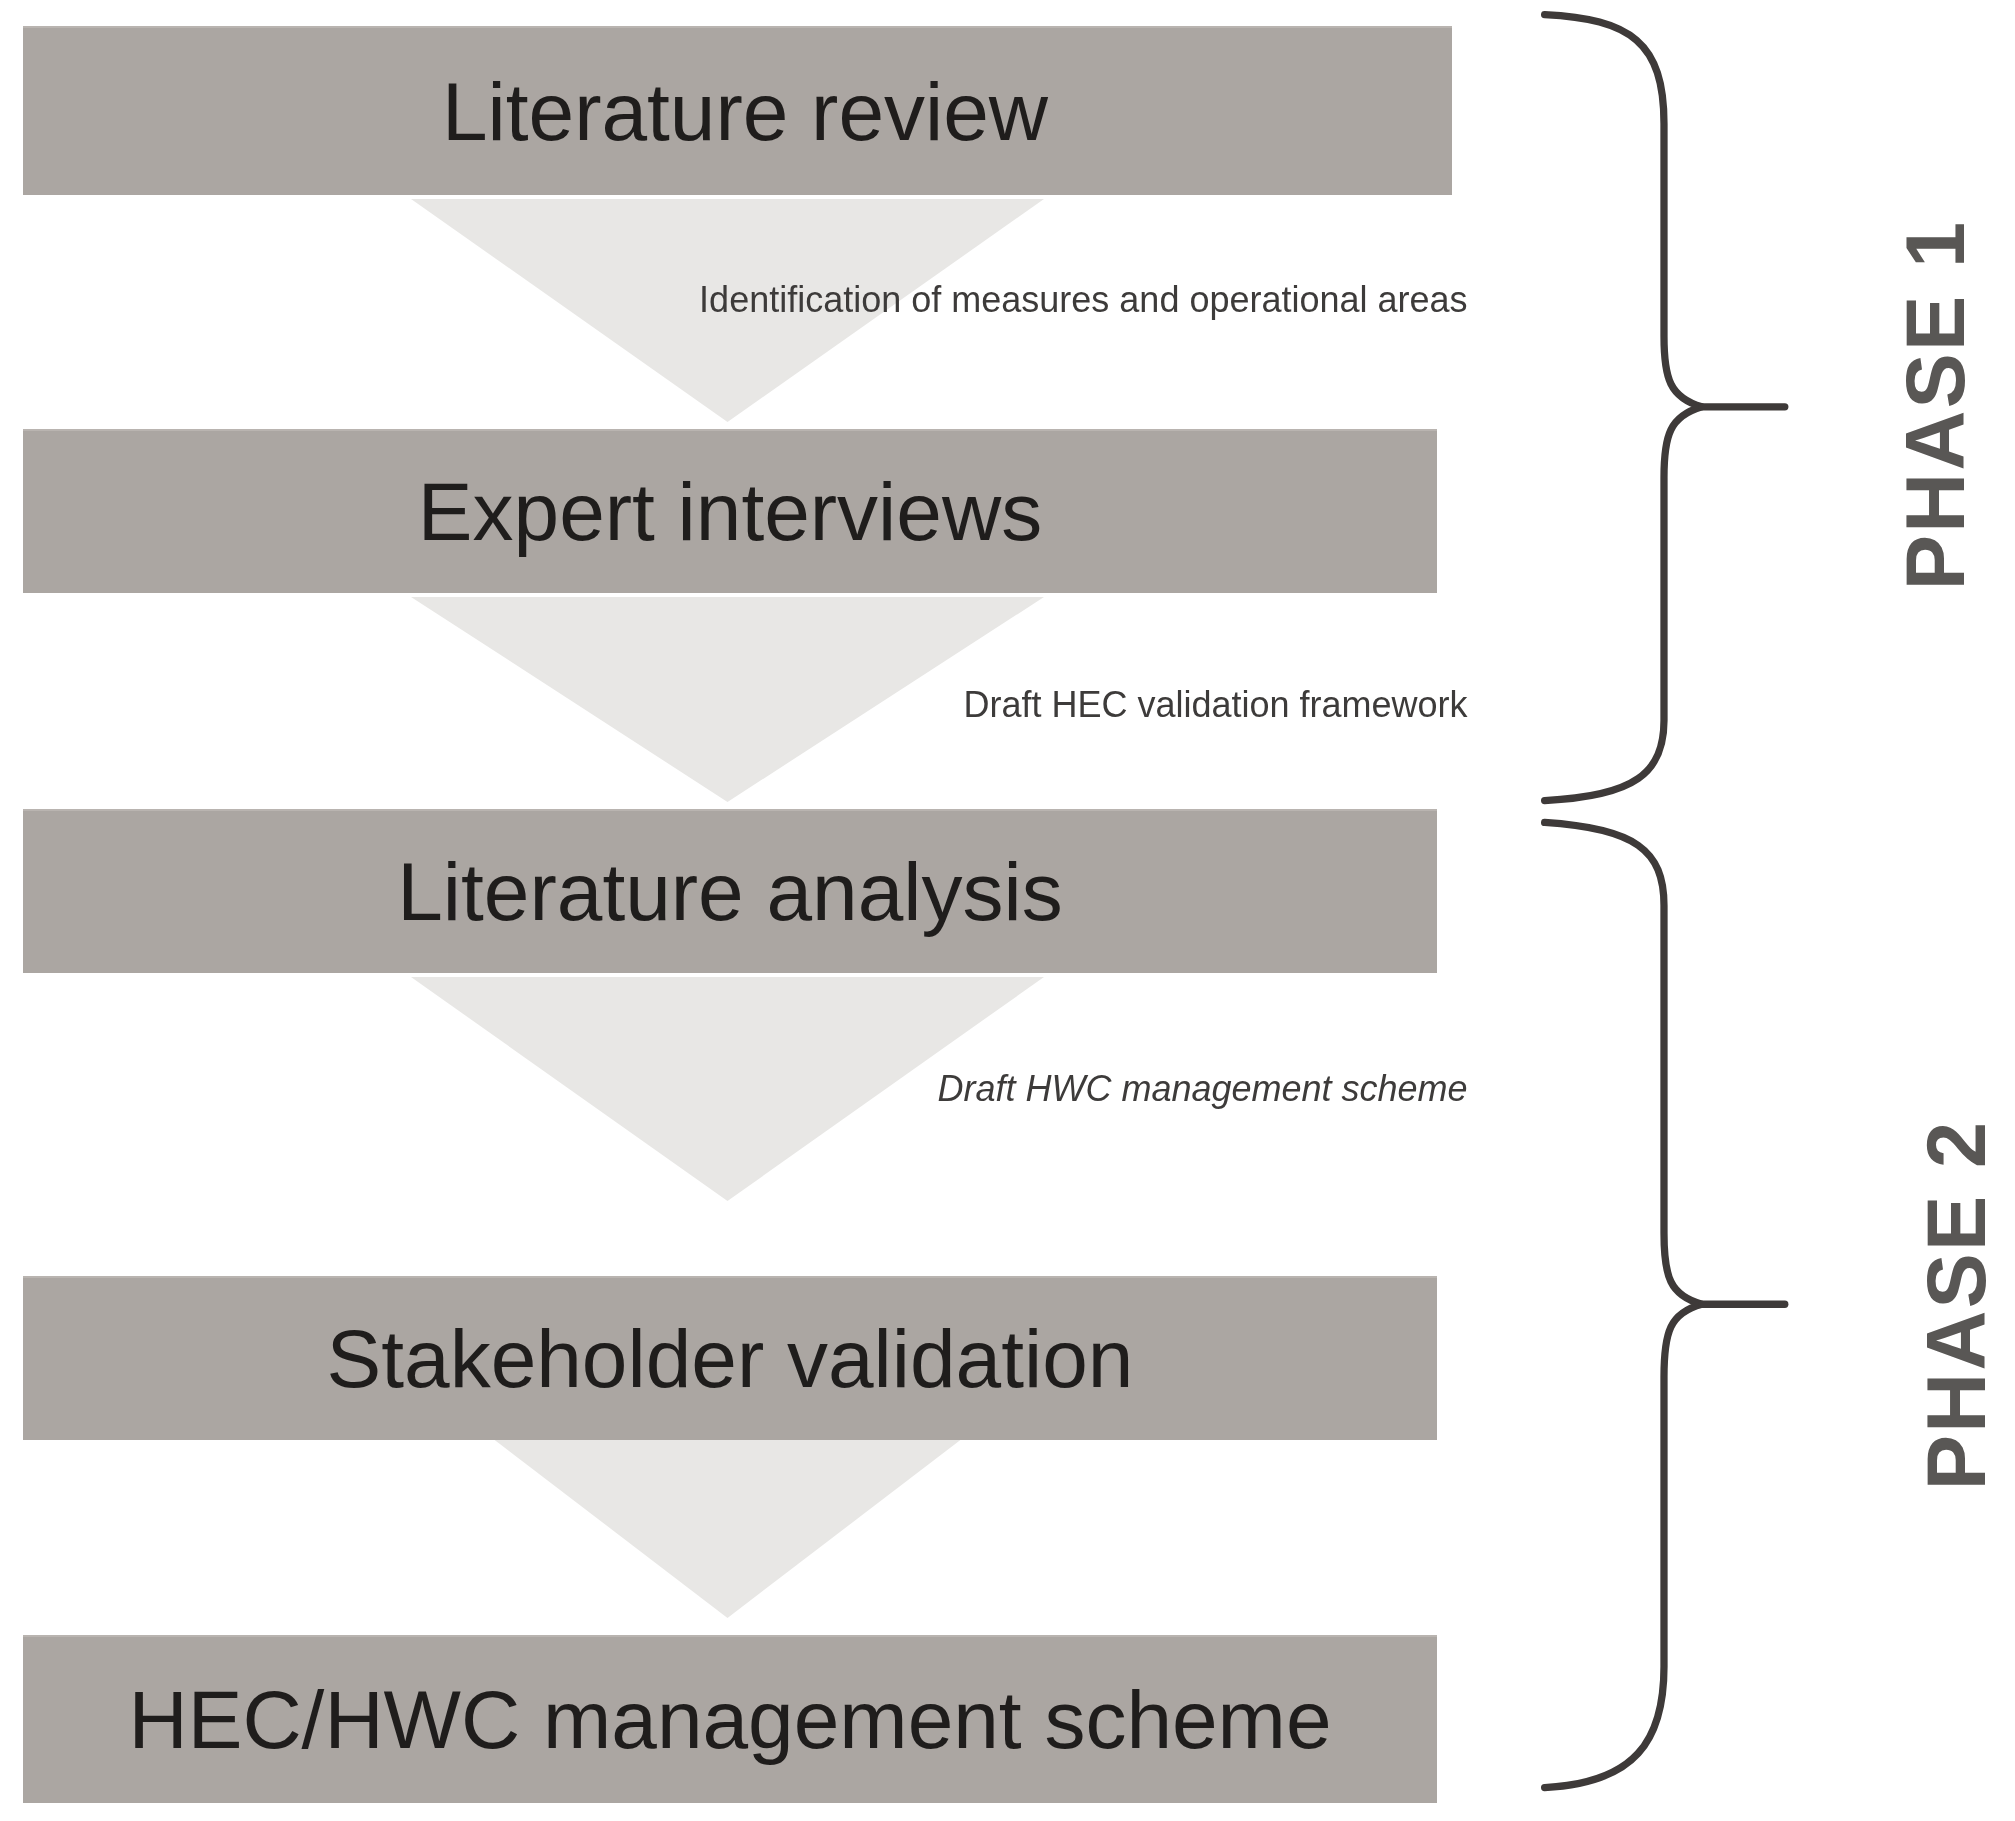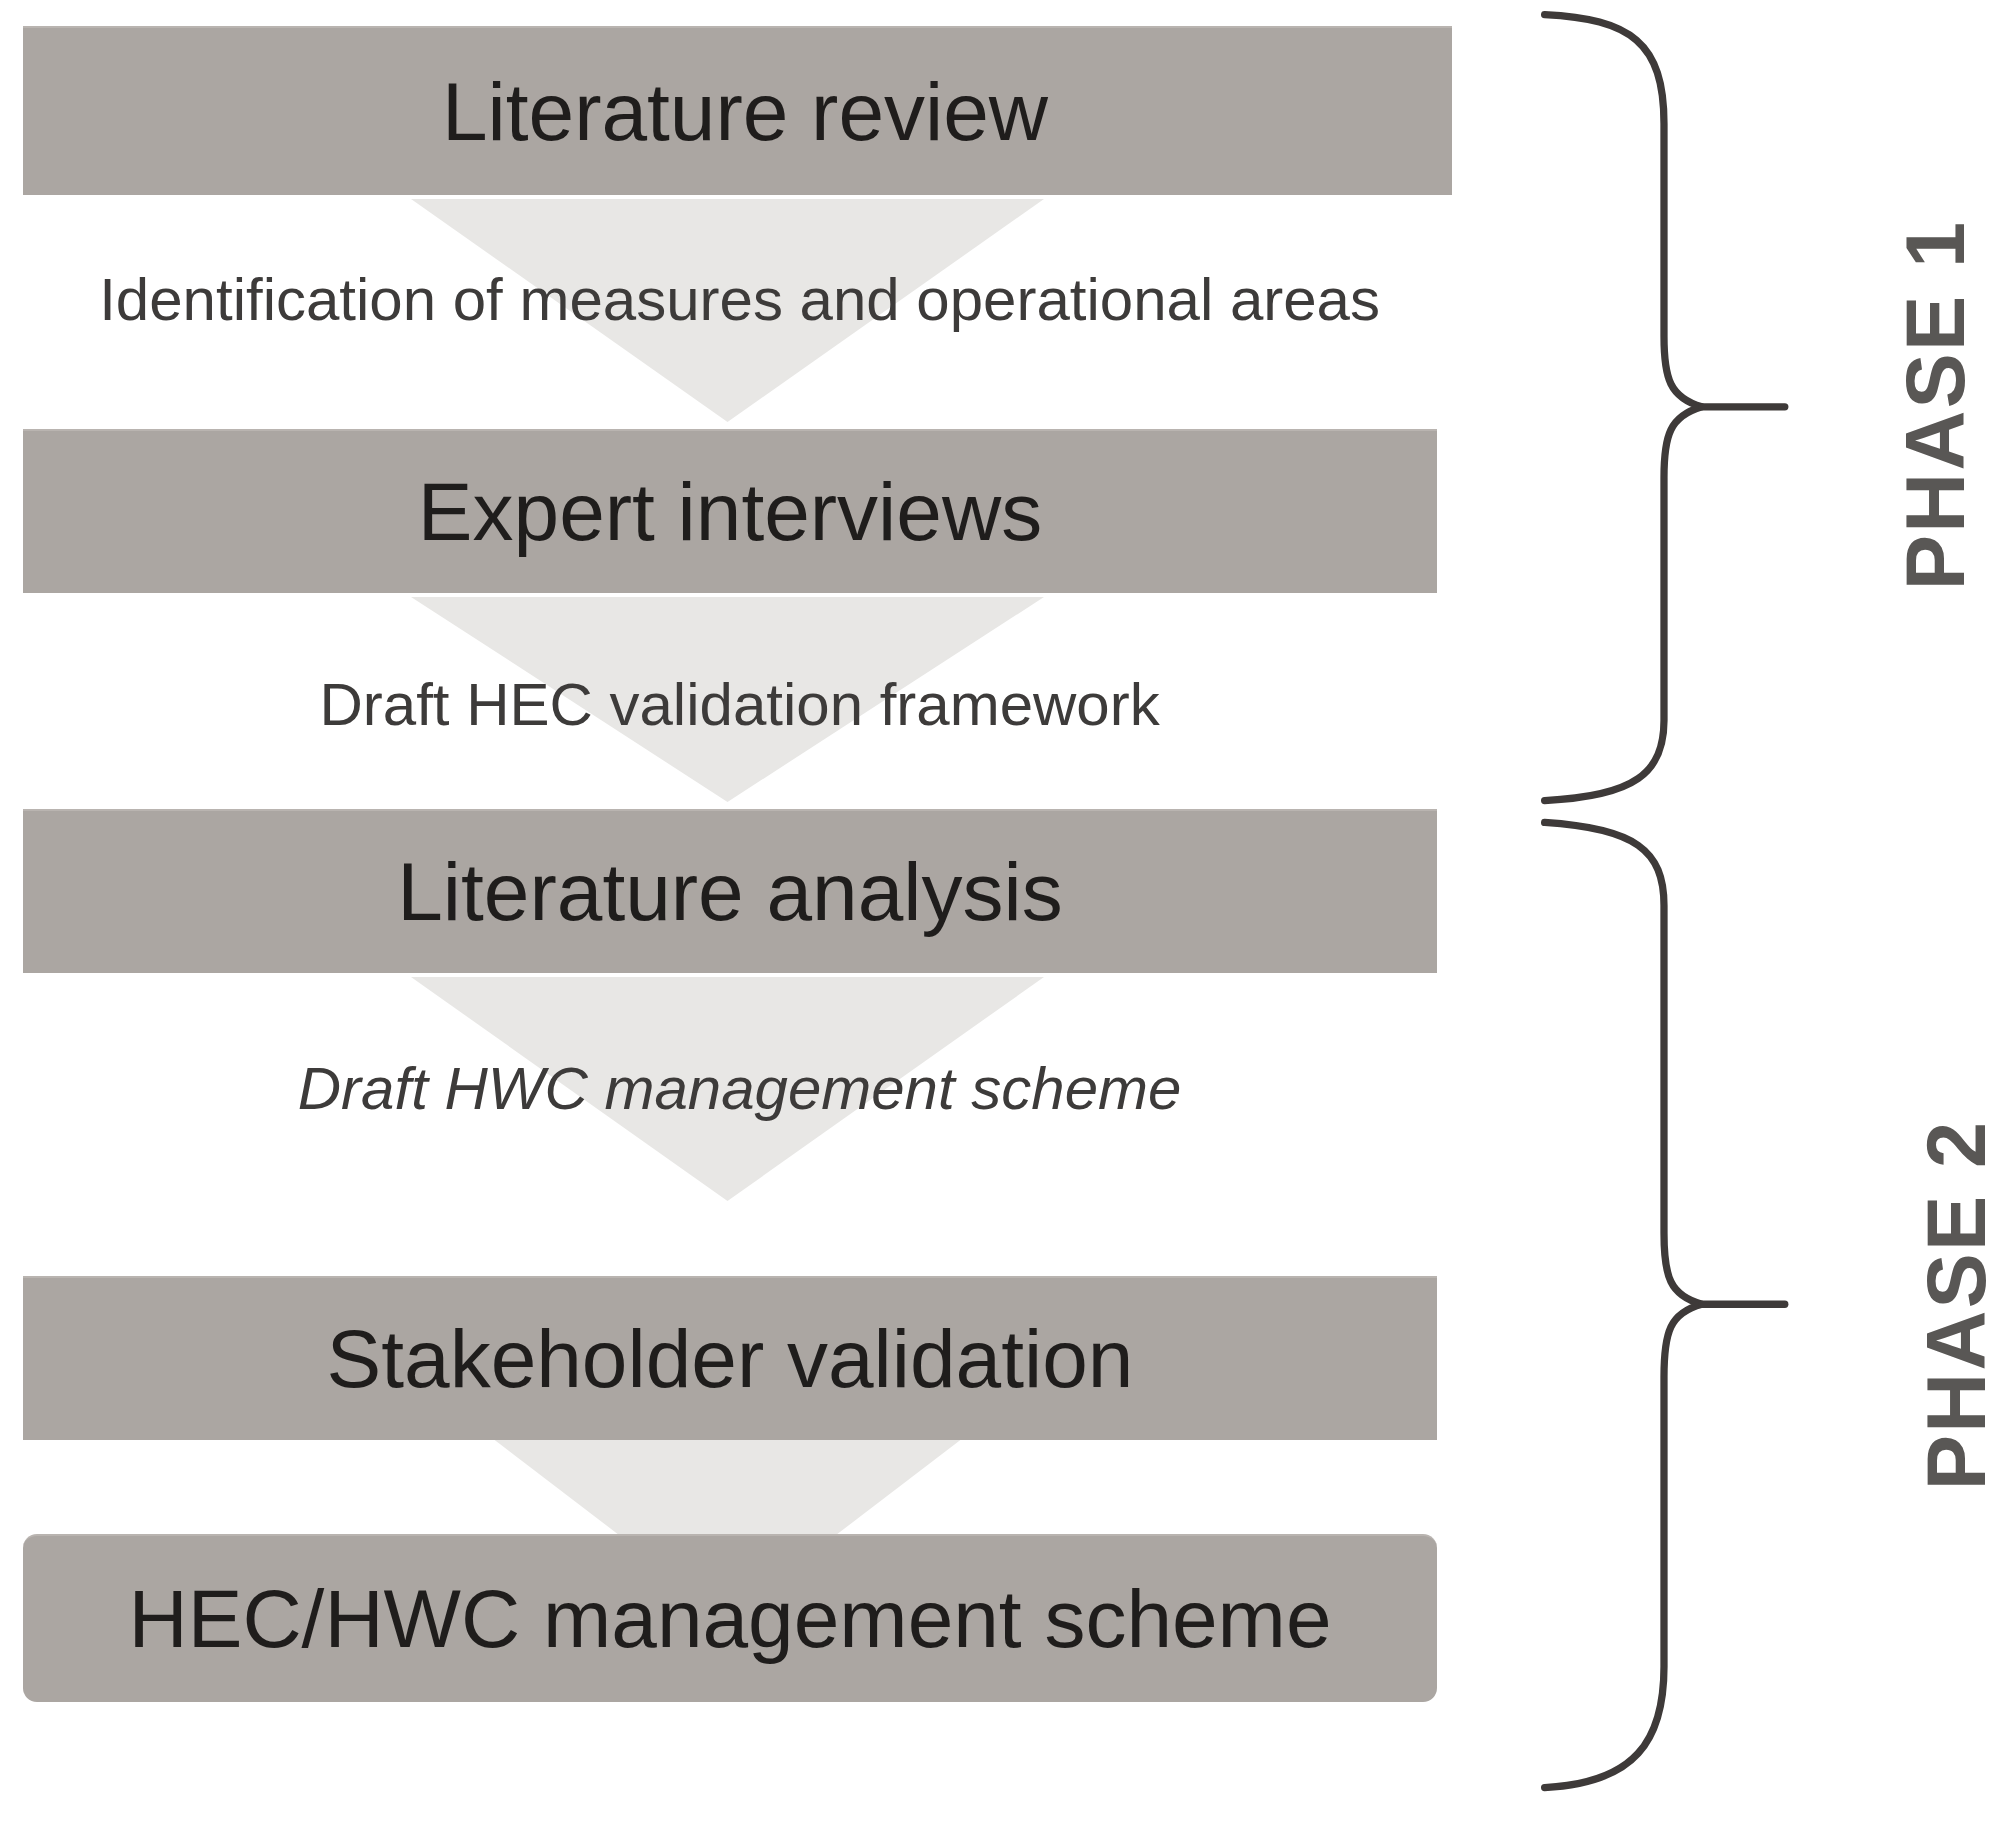--- a/index.html
+++ b/index.html
@@ -33,23 +33,23 @@
   }
   .triangle{
     position:absolute;
     background:var(--triangle-fill);
     -webkit-clip-path:polygon(0 0,100% 0,50% 100%);
     clip-path:polygon(0 0,100% 0,50% 100%);
   }
   .transition{
     position:absolute;
     left:11.6px;width:1456px;
-    text-align:center;
+    text-align:right;
     color:var(--transition-text);
-    font-size:60px;
+    font-size:36px;
     line-height:58px;
     white-space:nowrap;
   }
   .phase-label{
     position:absolute;
     transform:translate(-50%,-50%) rotate(-90deg);
     color:var(--phase-text);
     font-size:83px;
     font-weight:bold;
     letter-spacing:2.2px;
@@ -79,21 +79,21 @@
   </div>
   <div class="step" style="top:429px;height:162px;">
     <span>Expert interviews</span>
   </div>
   <div class="step" style="top:809px;height:162px;">
     <span>Literature analysis</span>
   </div>
   <div class="step" style="top:1276px;height:162px;">
     <span>Stakeholder validation</span>
   </div>
-  <div class="step" style="top:1534px;height:166px;border-radius:14px;">
+  <div class="step" style="top:1635px;height:166px;">
     <span>HEC/HWC management scheme</span>
   </div>
 
   <div class="transition" style="top:271px;">Identification of measures and operational areas</div>
   <div class="transition" style="top:676px;">Draft HEC validation framework</div>
   <div class="transition" style="top:1060px;font-style:italic;">Draft HWC management scheme</div>
 
   <svg id="brace-svg" width="2015" height="1821" viewBox="0 0 2768 2502" aria-hidden="true">
     <path class="brace" d="M 2122 20
              C 2240 26 2286 58 2286 170

